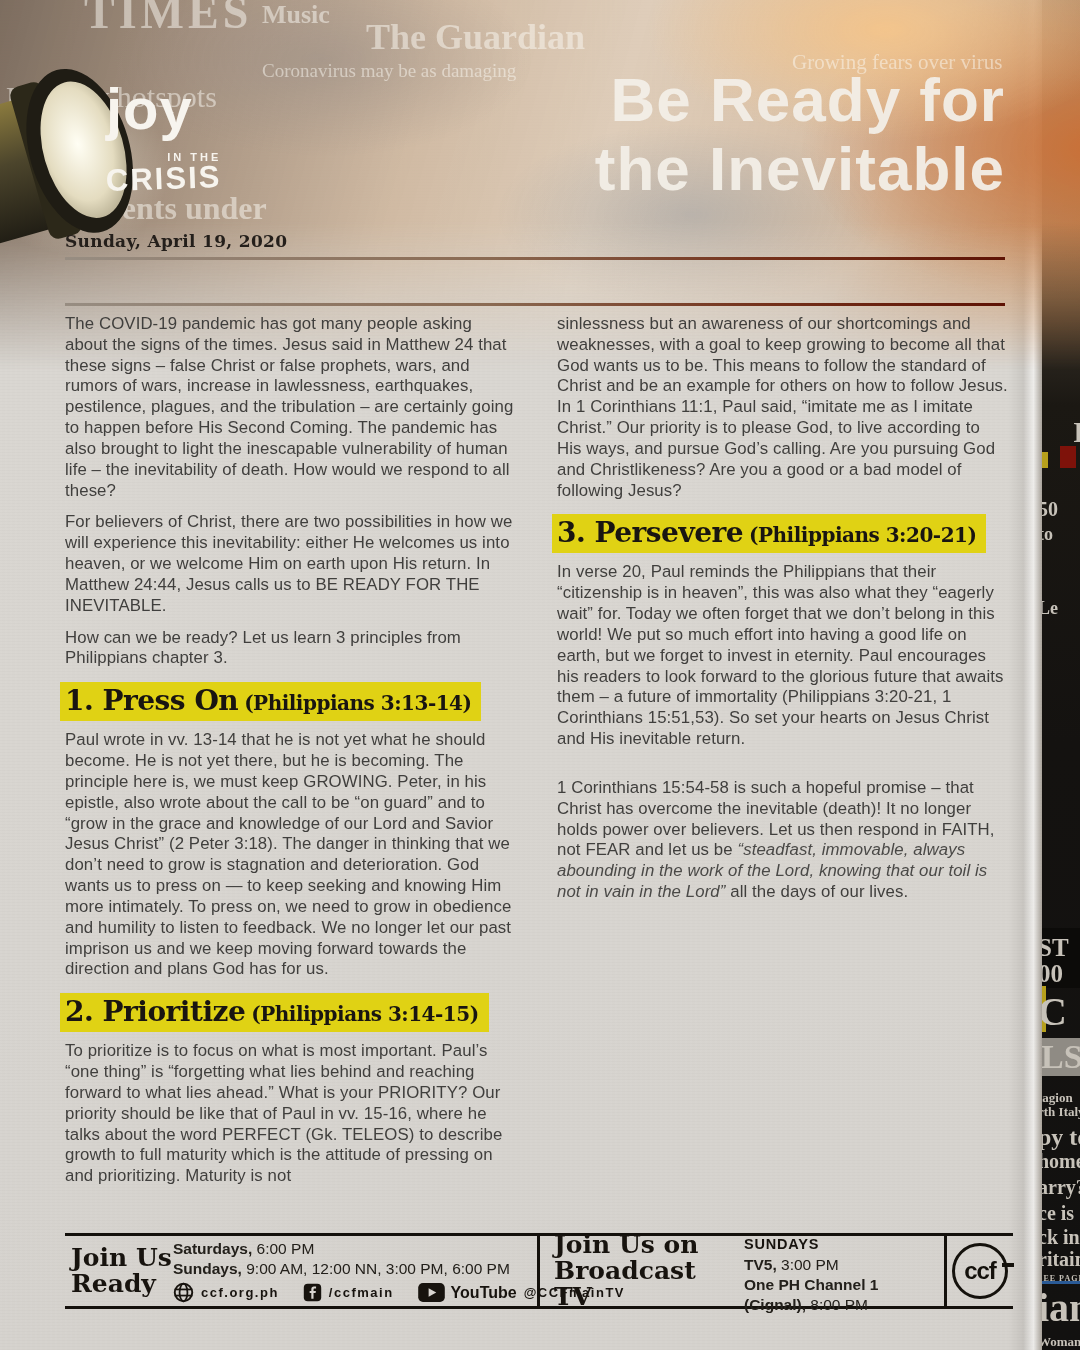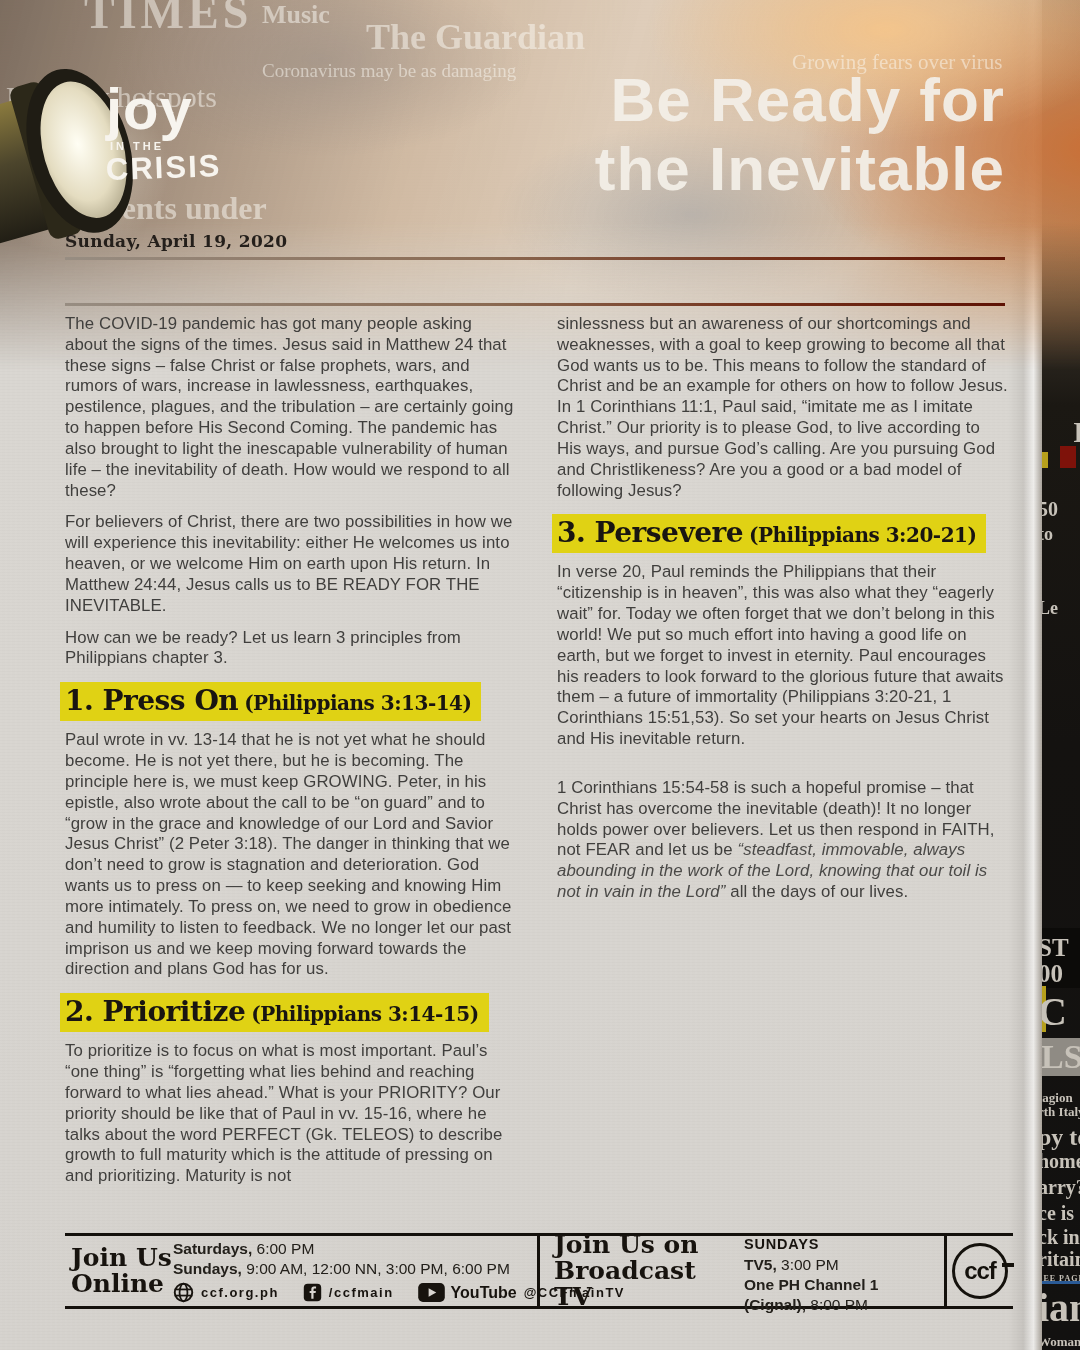--- a/index.html
+++ b/index.html
@@ -68,21 +68,21 @@
 
   
   .content{position:absolute;inset:0;z-index:4;}
 
   
   .flash-glow{position:absolute;left:-40px;top:40px;width:280px;height:260px;pointer-events:none;
     background:radial-gradient(140px 120px at 40% 50%,rgba(255,250,235,0.5),rgba(255,250,235,0) 70%);}
   .flashlight{position:absolute;left:-58px;top:48px;}
   .logo{position:absolute;left:106px;top:80px;color:#f7f4ee;line-height:1;}
   .logo .joy{font-size:58px;font-weight:800;letter-spacing:1px;}
-  .logo .inthe{font-size:11px;font-weight:700;letter-spacing:3px;margin:3px 0 2px 4px;}
+  .logo .inthe{font-size:11px;font-weight:700;letter-spacing:3px;margin:14px 0 2px 4px;text-align:right;}
   .logo .crisis{font-size:31px;font-weight:800;letter-spacing:2px;transform:rotate(-2deg);transform-origin:left;}
 
   .main-title{position:absolute;right:75px;top:66px;text-align:right;
     color:rgba(242,238,231,0.95);font-weight:700;font-size:62px;line-height:1.11;letter-spacing:1px;}
 
   
   .date{position:absolute;left:65px;top:231px;font-family:"DejaVu Serif",serif;
     font-weight:700;font-size:17px;letter-spacing:0.3px;color:#241f1b;}
   .rule{position:absolute;left:65px;width:940px;height:3px;
     background:linear-gradient(90deg,#978d82 0%,#8a6a52 45%,#74301a 75%,#5e1305 100%);}
@@ -233,21 +233,21 @@
           <span class="hl"><span class="sec-title">3. Persevere</span><span class="sec-ref">(Philippians 3:20-21)</span></span>
         </div>
         <p>In verse 20, Paul reminds the Philippians that their “citizenship is in heaven”, this was also what they “eagerly wait” for. Today we often forget that we don’t belong in this world! We put so much effort into having a good life on earth, but we forget to invest in eternity. Paul encourages his readers to look forward to the glorious future that awaits them – a future of immortality (Philippians 3:20-21, 1 Corinthians 15:51,53). So set your hearts on Jesus Christ and His inevitable return.</p>
         <p class="closing"><span>1 Corinthians 15:54-58 is such a hopeful promise – that Christ has overcome the inevitable (death)! It no longer holds power over believers. Let us then respond in FAITH, not FEAR and let us be </span><span class="it">“steadfast, immovable, always abounding in the work of the Lord, knowing that our toil is not in vain in the Lord”</span><span> all the days of our lives.</span></p>
       </div>
     </div>
 
     <div class="footer">
       <div class="f-cell f-online-title">
         <div class="f-title">Join Us</div>
-        <div class="f-title">Online</div>
+        <div class="f-title">Ready</div>
       </div>
       <div class="f-cell f-online-details">
         <div class="f-row"><b>Saturdays,</b><span> 6:00 PM</span></div>
         <div class="f-row"><b>Sundays,</b><span> 9:00 AM, 12:00 NN, 3:00 PM, 6:00 PM</span></div>
         <div class="f-links">
           <span class="f-link">
             <svg class="icon" width="21" height="21" viewBox="0 0 24 24">
               <circle cx="12" cy="12" r="10" fill="none" stroke="#17130e" stroke-width="2.2"></circle>
               <ellipse cx="12" cy="12" rx="4.5" ry="10" fill="none" stroke="#17130e" stroke-width="2"></ellipse>
               <line x1="2" y1="8.5" x2="22" y2="8.5" stroke="#17130e" stroke-width="2"></line>

